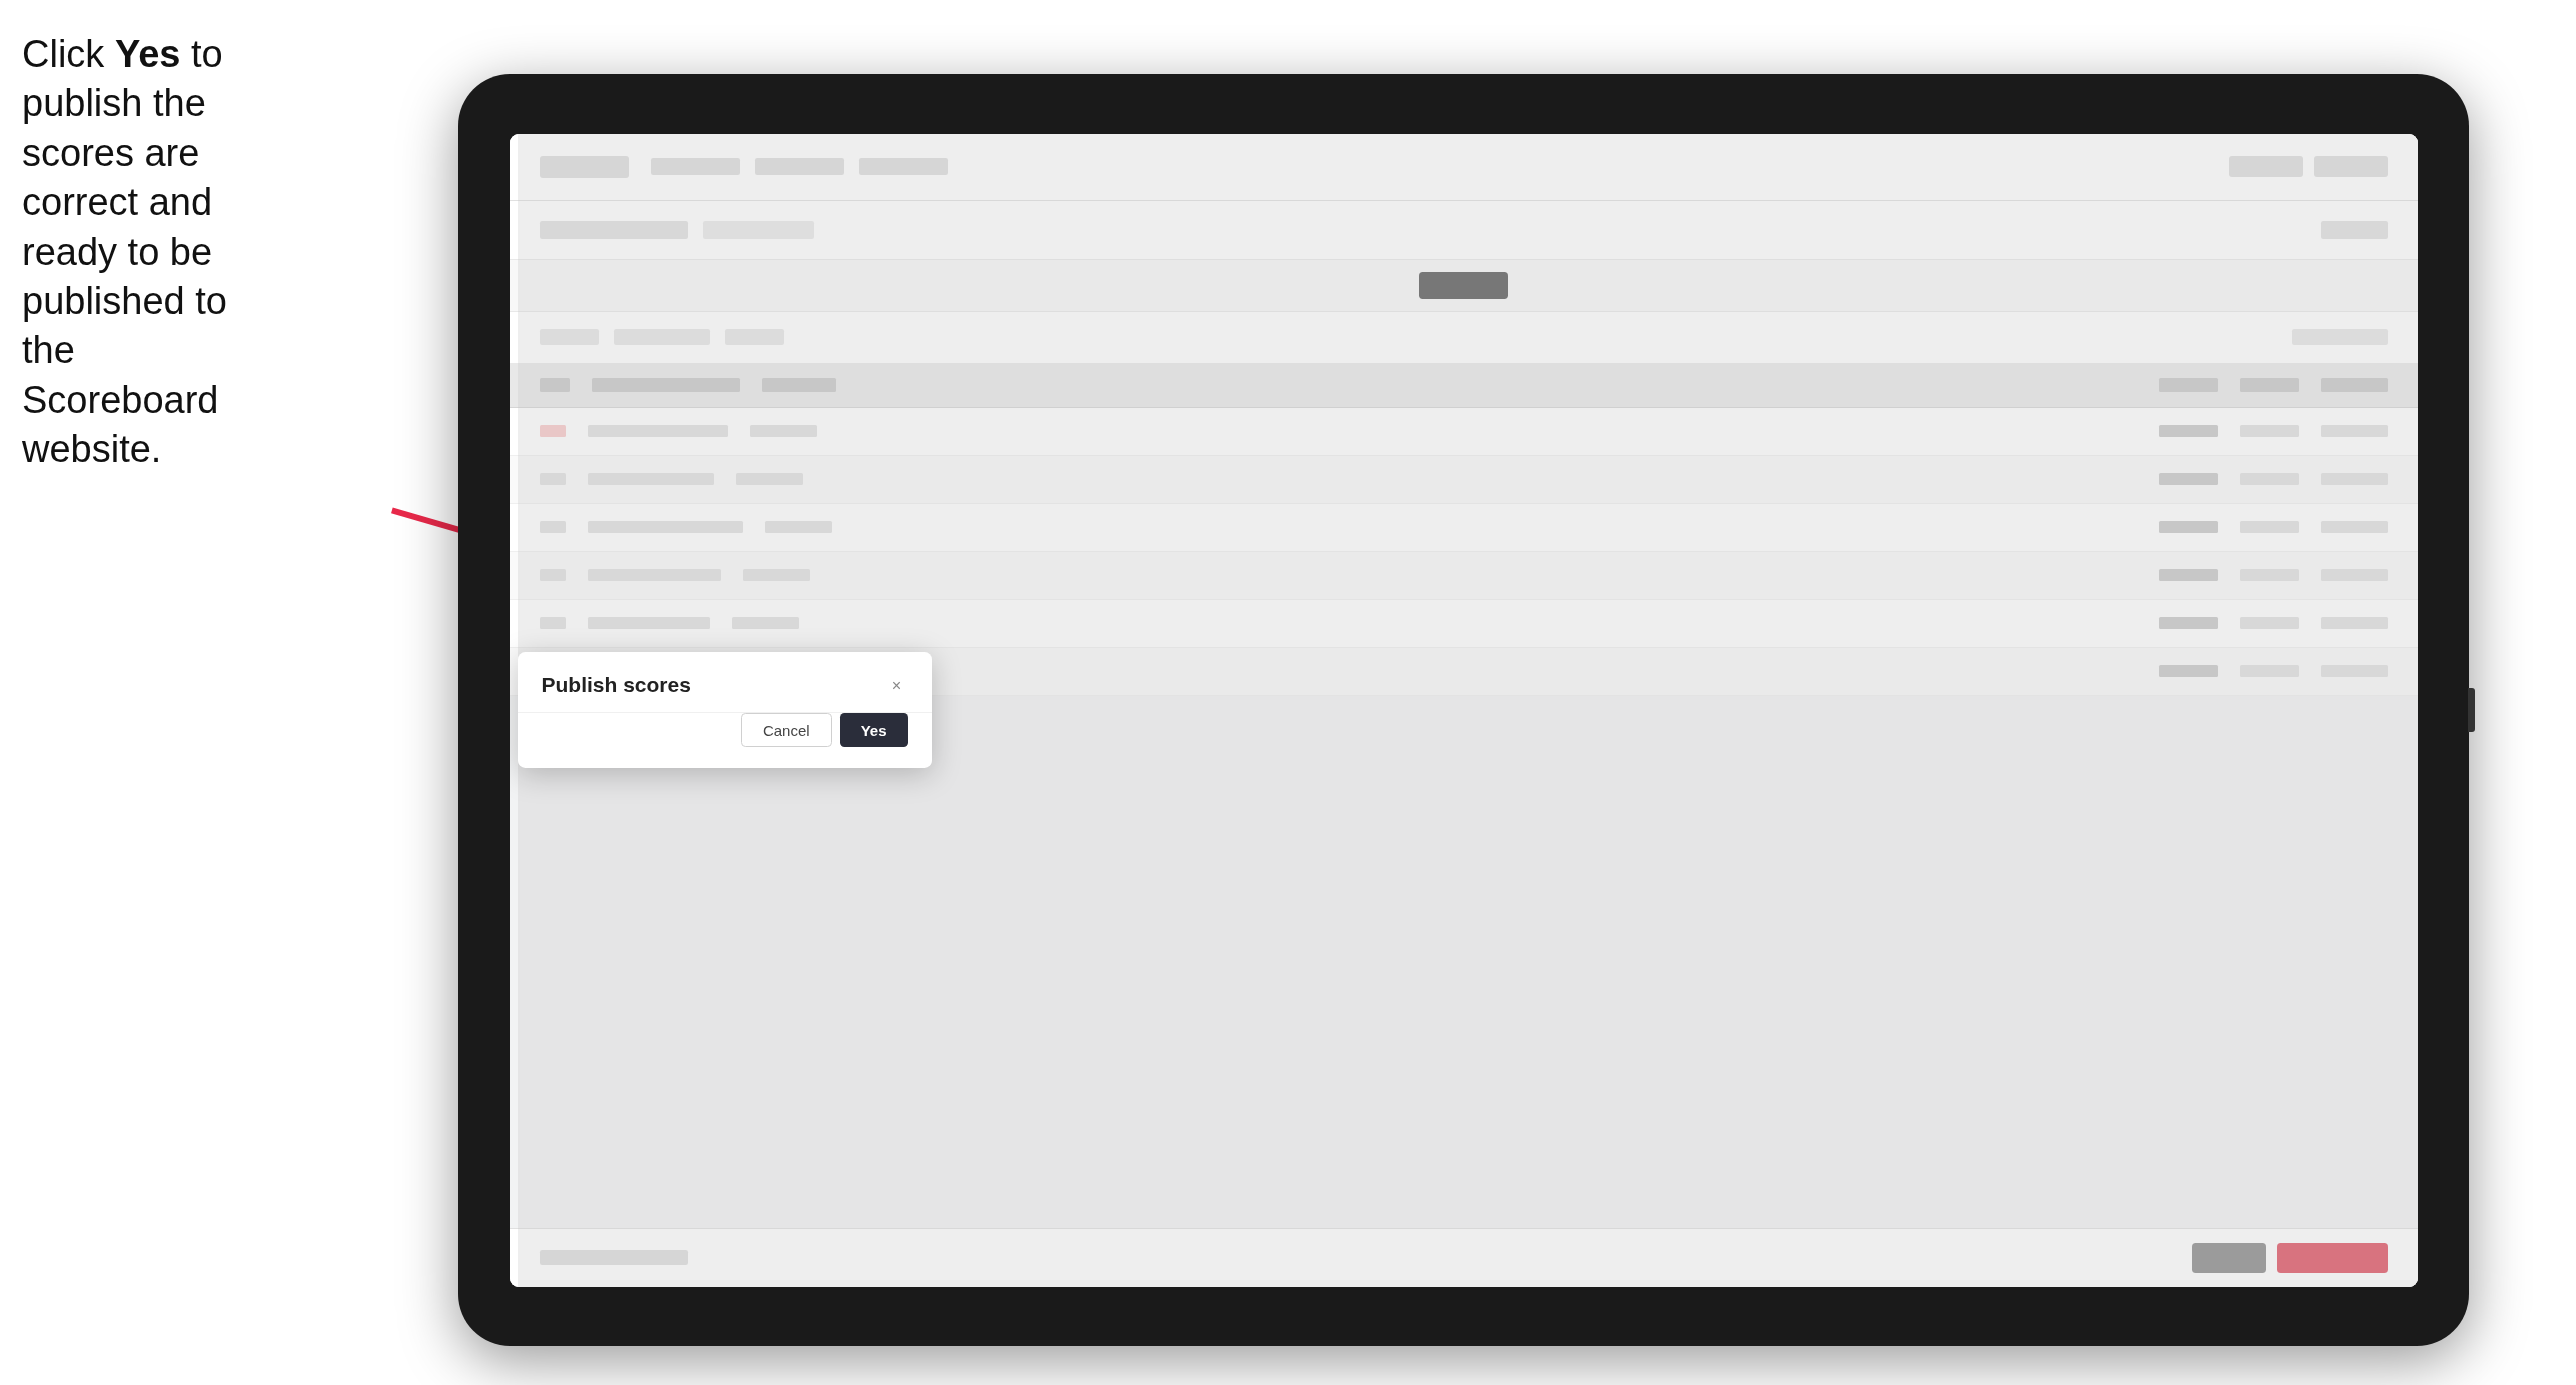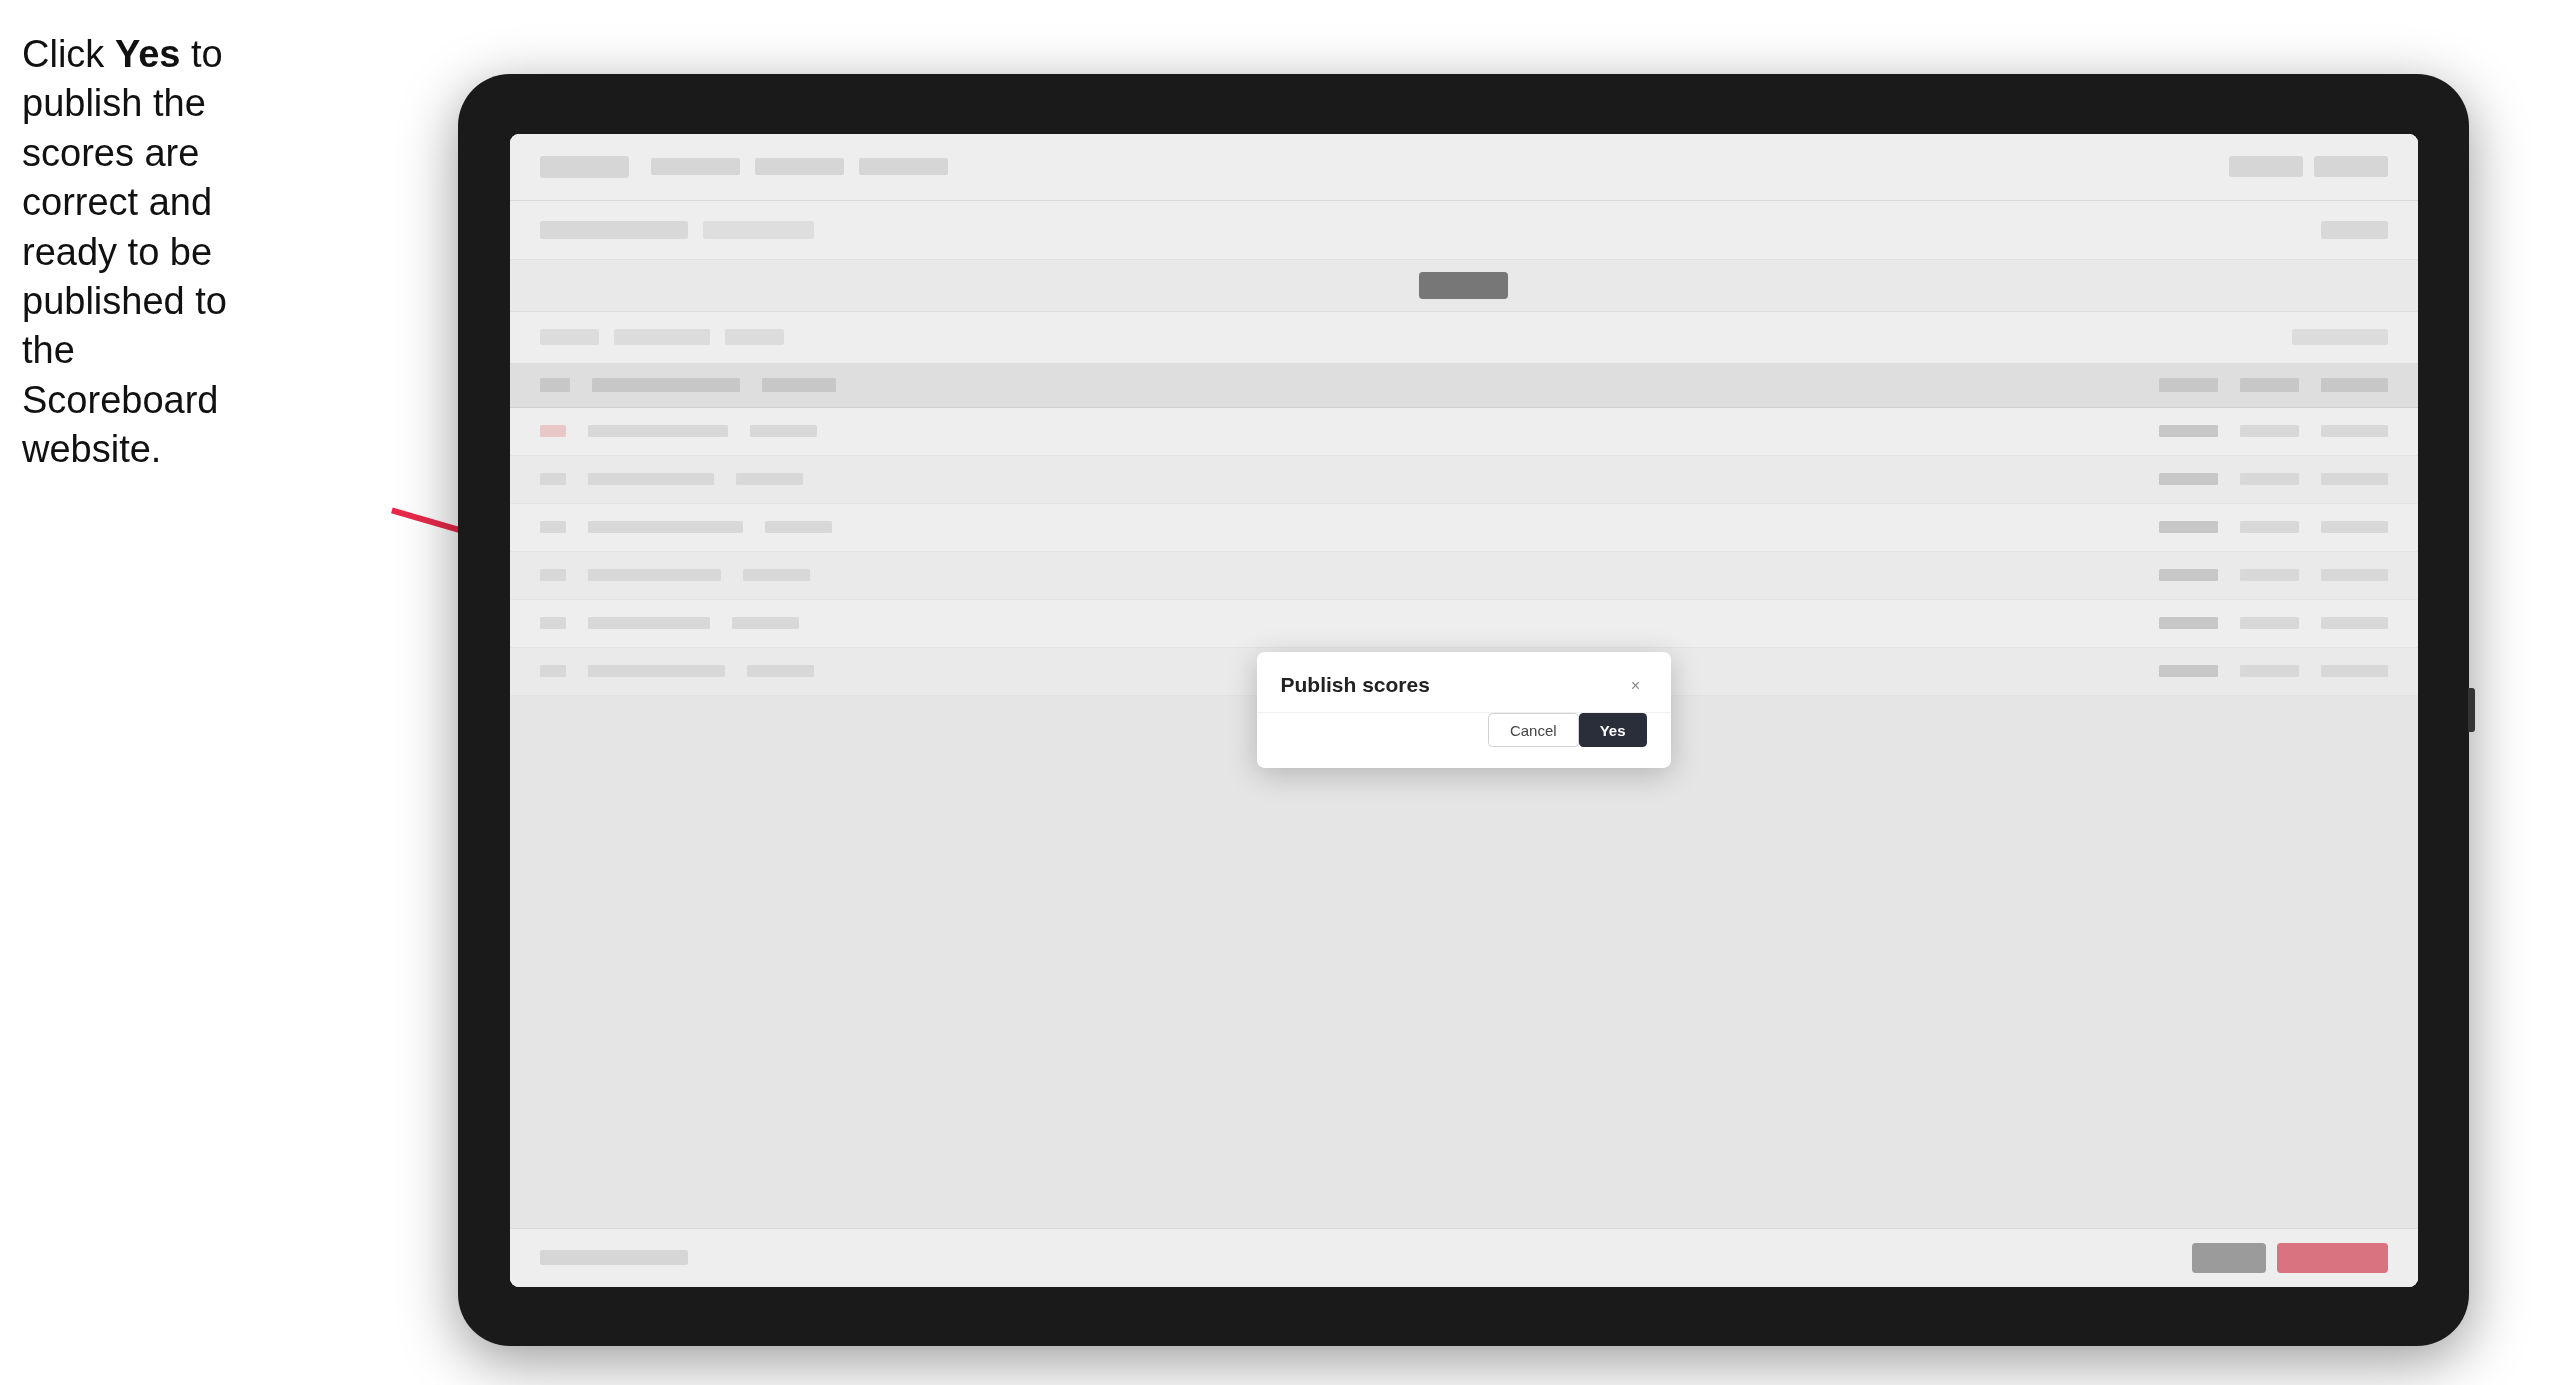--- a/index.html
+++ b/index.html
@@ -268,22 +268,23 @@
       border-radius: 3.7px;
     }
 
     
     .modal-overlay {
       position: absolute;
       inset: 0;
       background: rgba(200,200,200,0.3);
       display: flex;
       align-items: center;
-      justify-content: center;
+      justify-content: flex-start;
       z-index: 10;
+      margin-left: 8px;
     }
 
     .modal-dialog {
       background: #ffffff;
       border-radius: 7.4px;
       box-shadow: 0 6px 30px rgba(0,0,0,0.22);
       width: 414px;
       padding: 0;
       overflow: hidden;
     }
@@ -317,21 +318,21 @@
 
     .modal-body {
       padding: 18px 24px 21px 24px;
       font-size: 16.3px;
       color: #444;
     }
 
     .modal-footer {
       display: flex;
       justify-content: flex-end;
-      gap: 0;
+      gap: 8px;
       padding: 0 24px 21px 24px;
     }
 
     .btn-cancel {
       padding: 7.4px 21px;
       font-size: 15px;
       border: 0.7px solid #d0d0d0;
       border-radius: 4.4px;
       background: #fff;
       color: #444;

